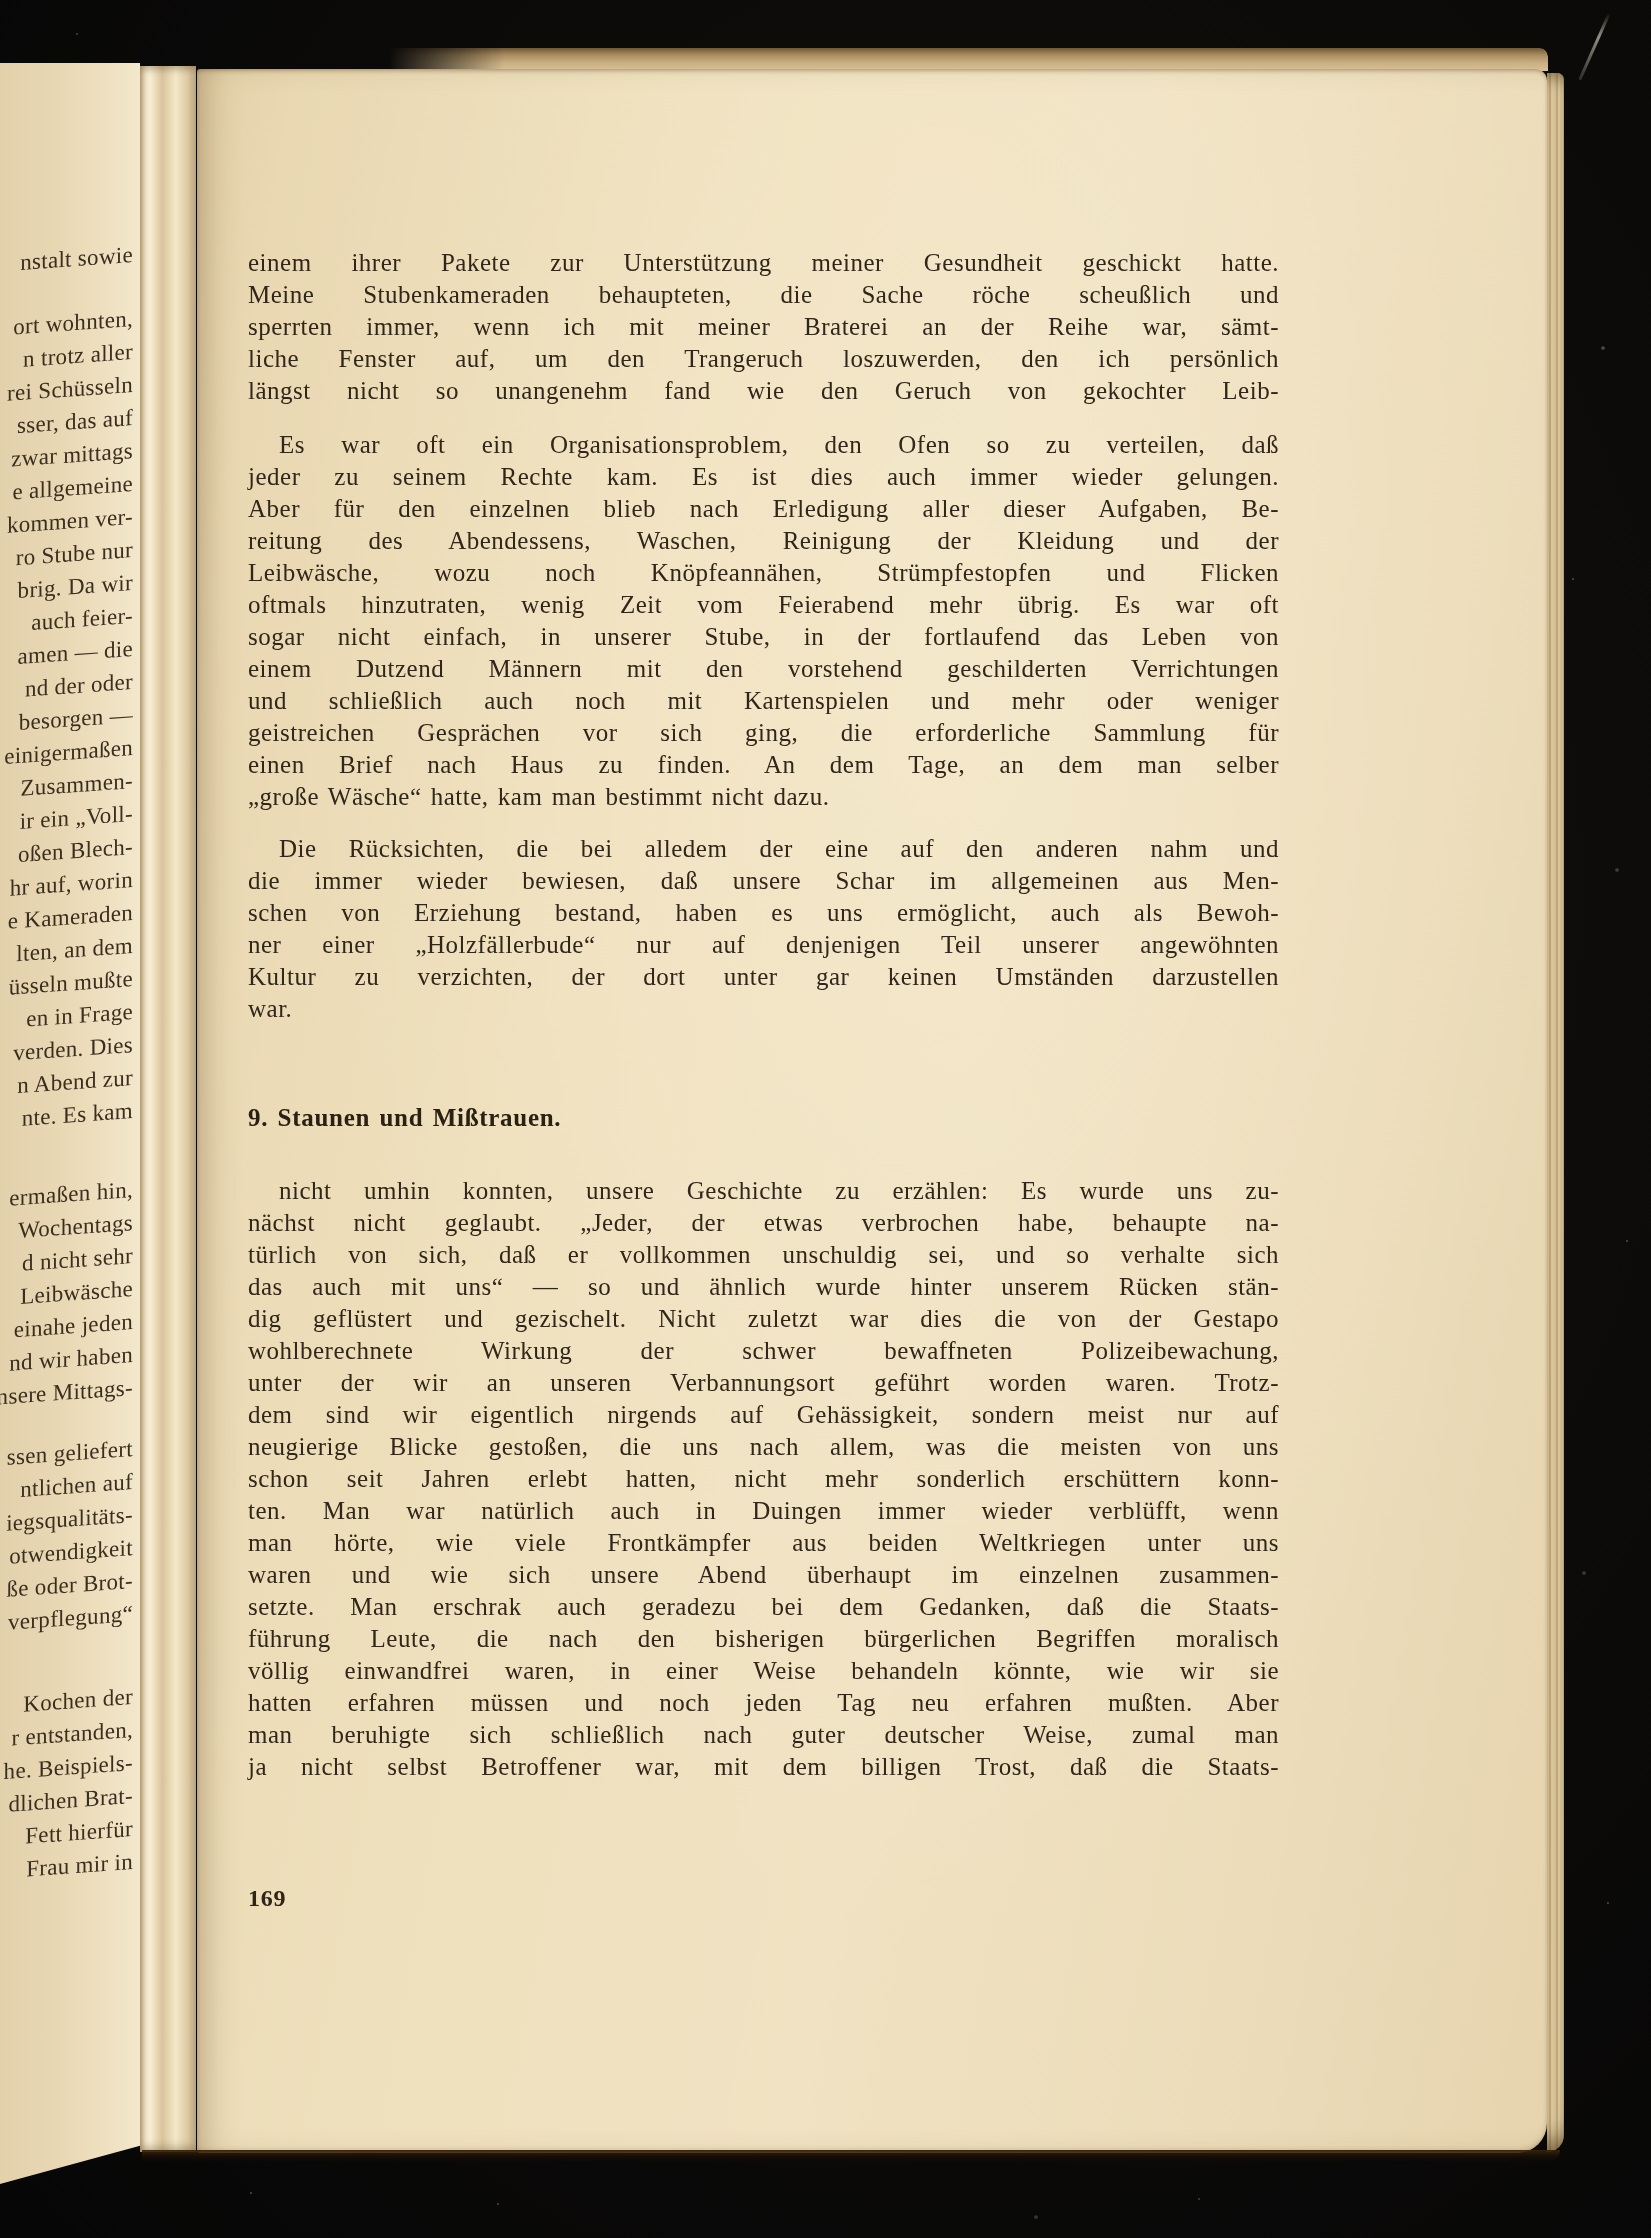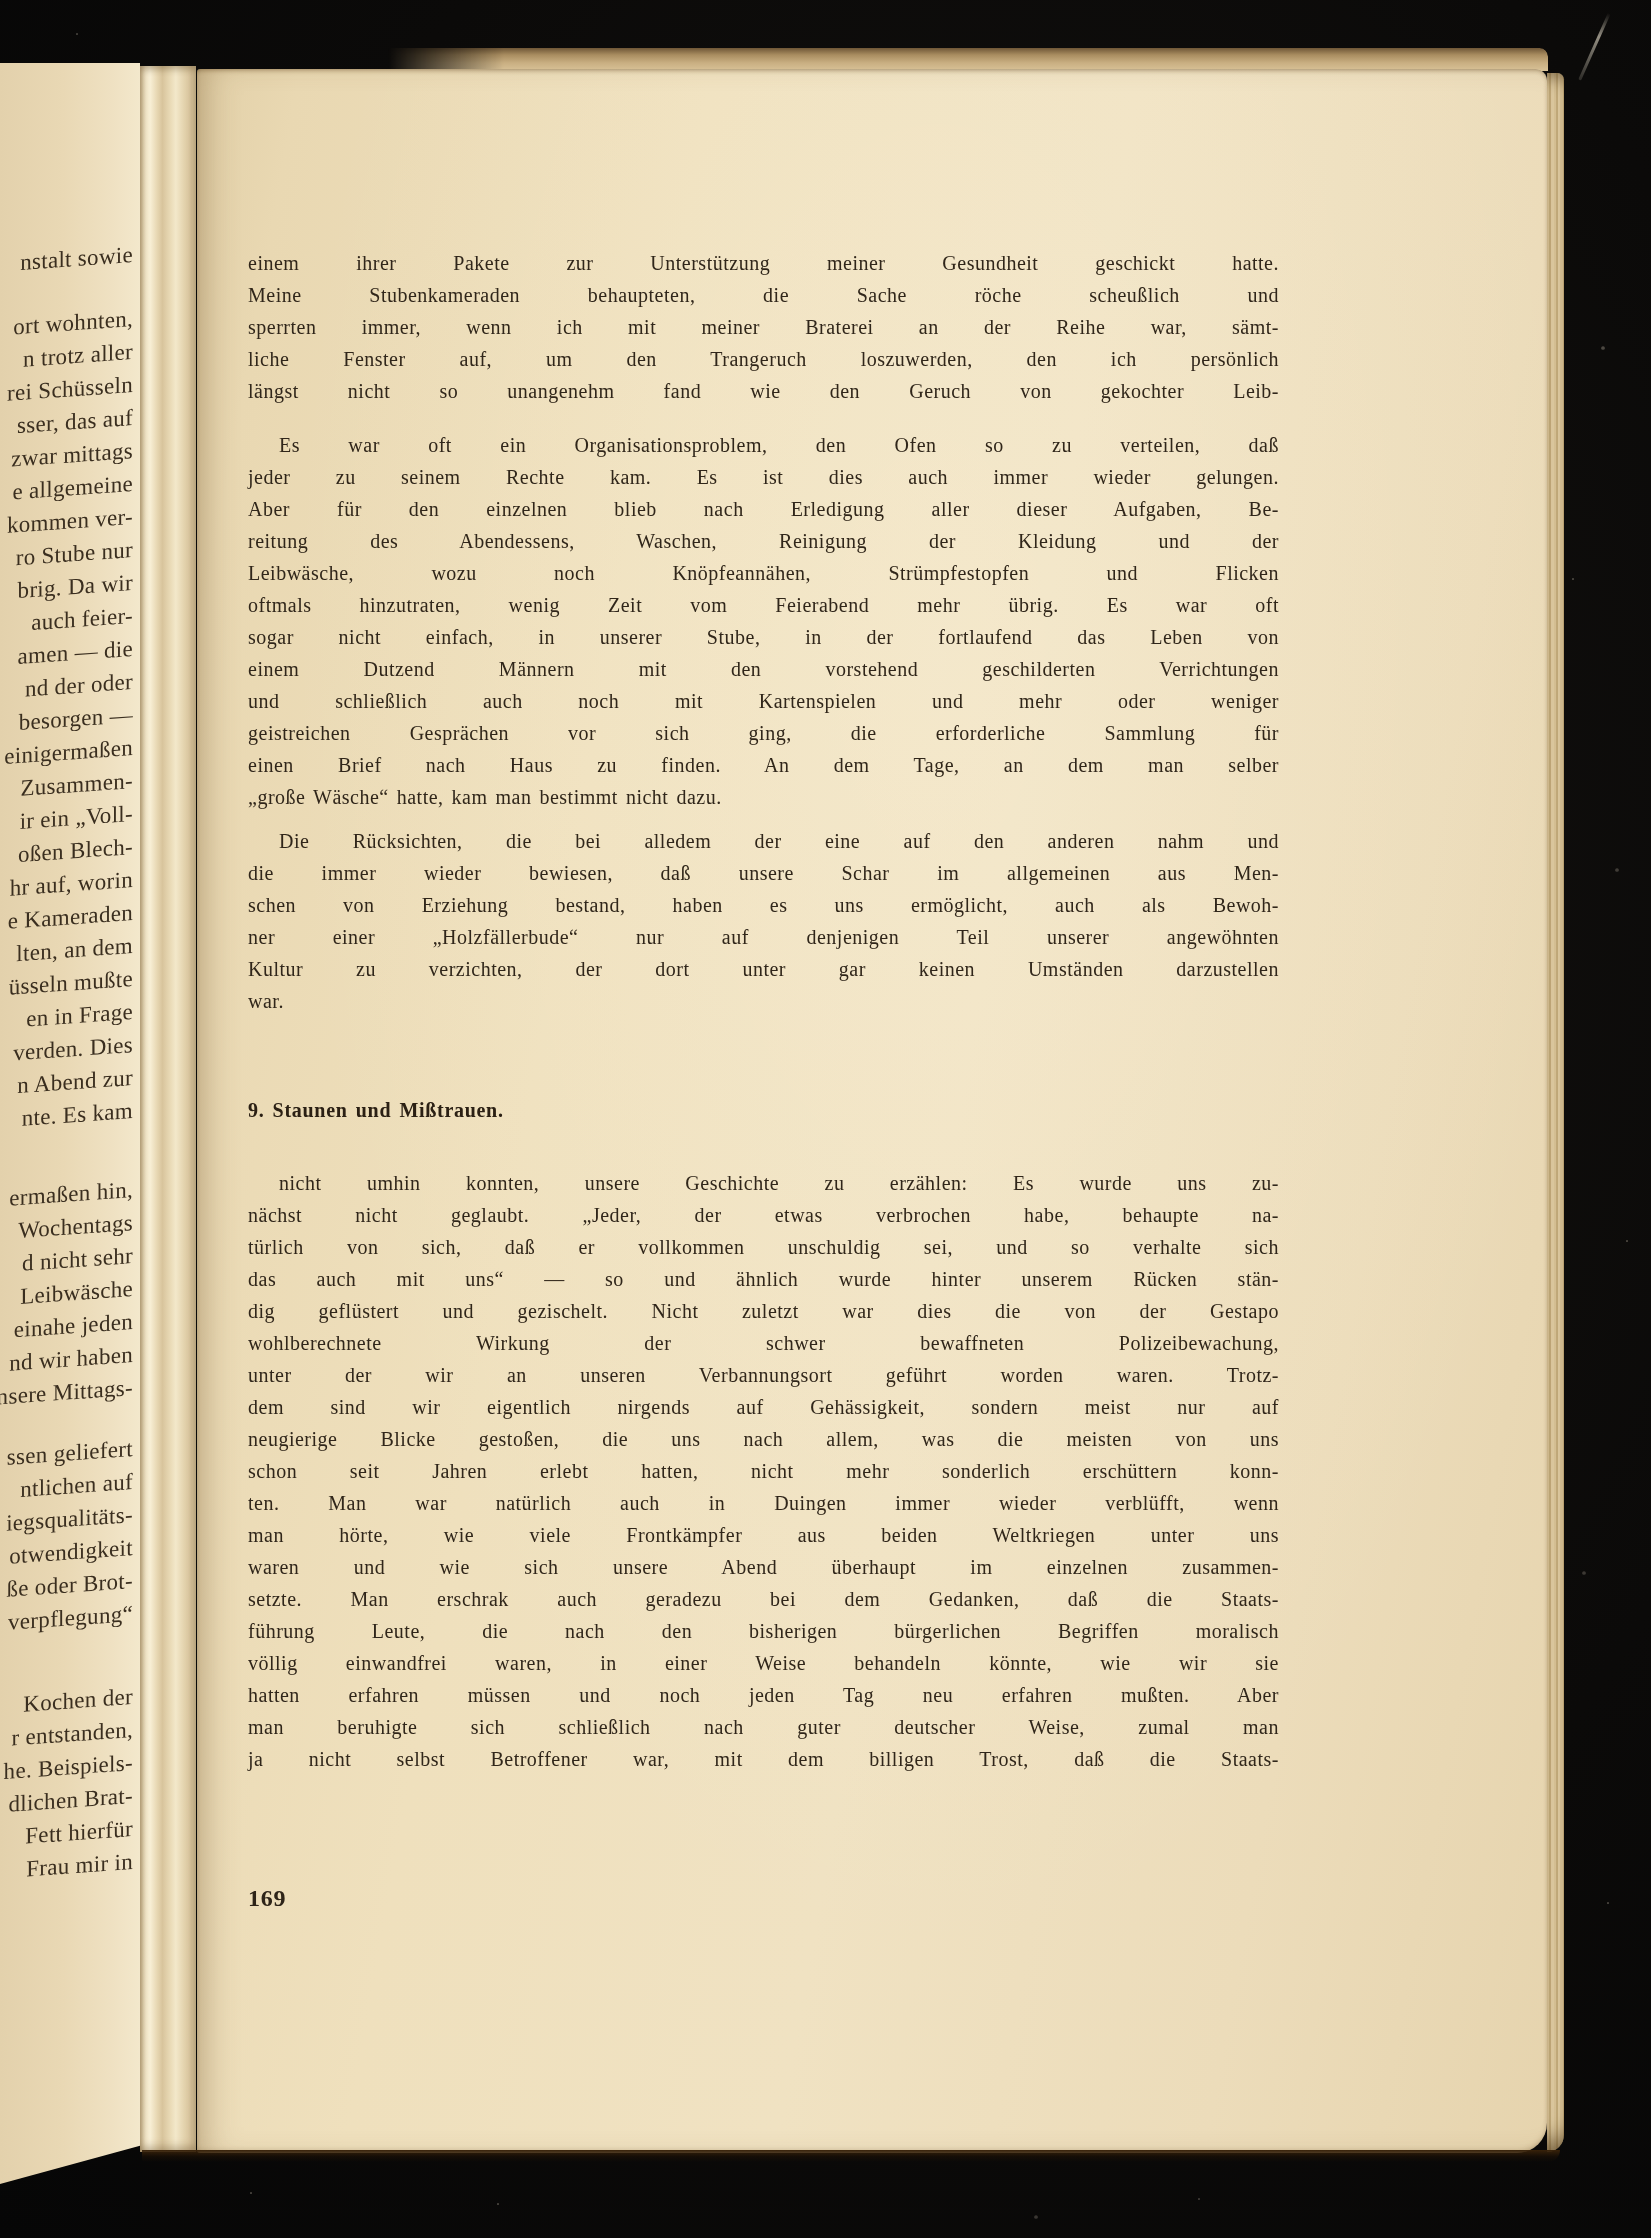--- a/index.html
+++ b/index.html
@@ -43,25 +43,25 @@
       background:
         radial-gradient(ellipse at 55% 28%, rgba(255,248,228,.28), transparent 62%),
         linear-gradient(100deg,#e2d0a8 0%,#e9d8b2 6%,#efe0bd 30%,#f0e2c2 55%,#ecdcba 80%,#e6d4ae 100%);
       border-radius:3.3px 11.6px 30px 3.3px;
       box-shadow:inset 21.5px 0 36px -18px rgba(110,80,35,.45),
                  inset 0 3.3px 5px -2.5px rgba(90,60,20,.55),
                  inset 0 -4.1px 6.6px -3.3px rgba(90,60,20,.4);
       overflow:hidden;}
 
   .text-block{position:absolute;left:51px;top:178px;width:1031px;
-      font-size:20px;line-height:32px;color:#30261a;
+      font-size:25px;line-height:32px;color:#30261a;
       letter-spacing:0.5px;word-spacing:2.5px;}
   .para{margin:0;}
   .block-1{margin-top:21.5px;}
-  .block-2{margin-top:12px;}
+  .block-2{margin-top:20px;}
   .para.indent .tl:first-child{text-indent:31px;}
   .tl{text-align:justify;text-align-last:justify;white-space:normal;}
   .tl.endline{text-align-last:left;}
   .heading{margin:77px 0 41px 0;text-align:left;font-weight:bold;
       color:#2b2014;letter-spacing:0.7px;}
 
   .page-number{position:absolute;left:51px;top:1816px;width:1031px;
       text-align:left;font-size:24px;font-weight:bold;color:#2e2418;
       letter-spacing:0.8px;}
 

